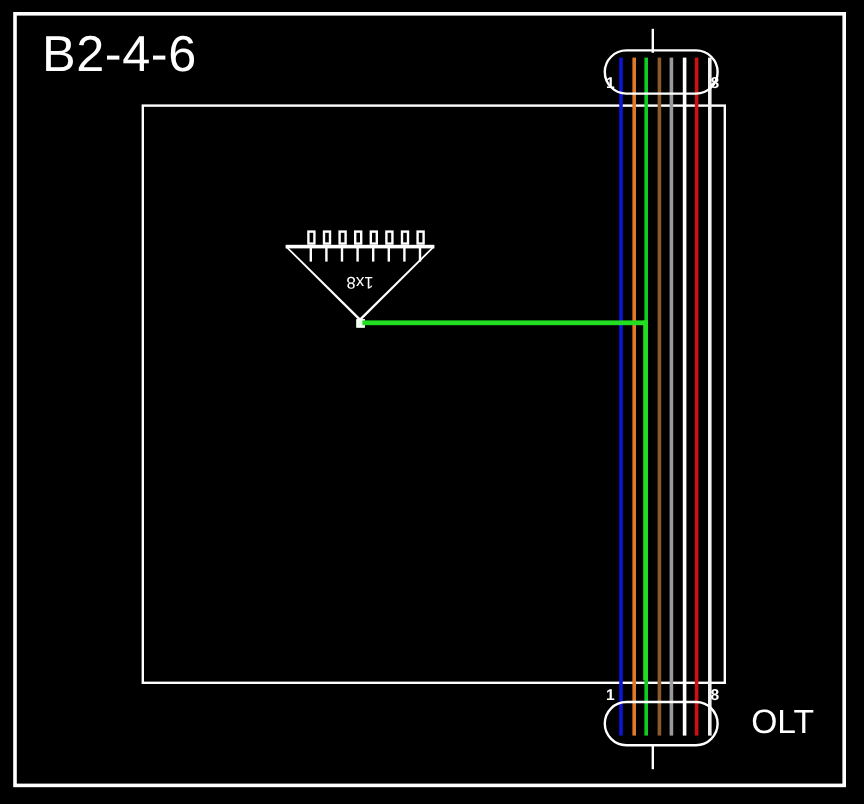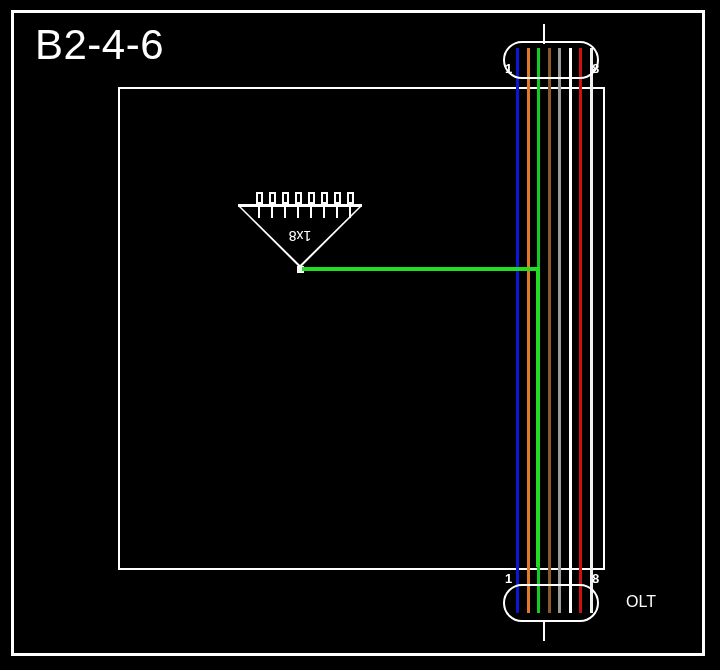--- a/index.html
+++ b/index.html
@@ -50,21 +50,21 @@
     width: 487px;
     height: 483px;
     border: 2px solid #ffffff;
     box-sizing: border-box;
   }
   
   .olt-label {
     position: absolute;
     left: 626px;
     top: 588px;
-    font-size: 16px;
+    font-size: 28px;
     line-height: 28px;
     color: #ffffff;
     white-space: nowrap;
   }
 
   
   .fiber {
     position: absolute;
     width: 3px;
     top: 48px;

